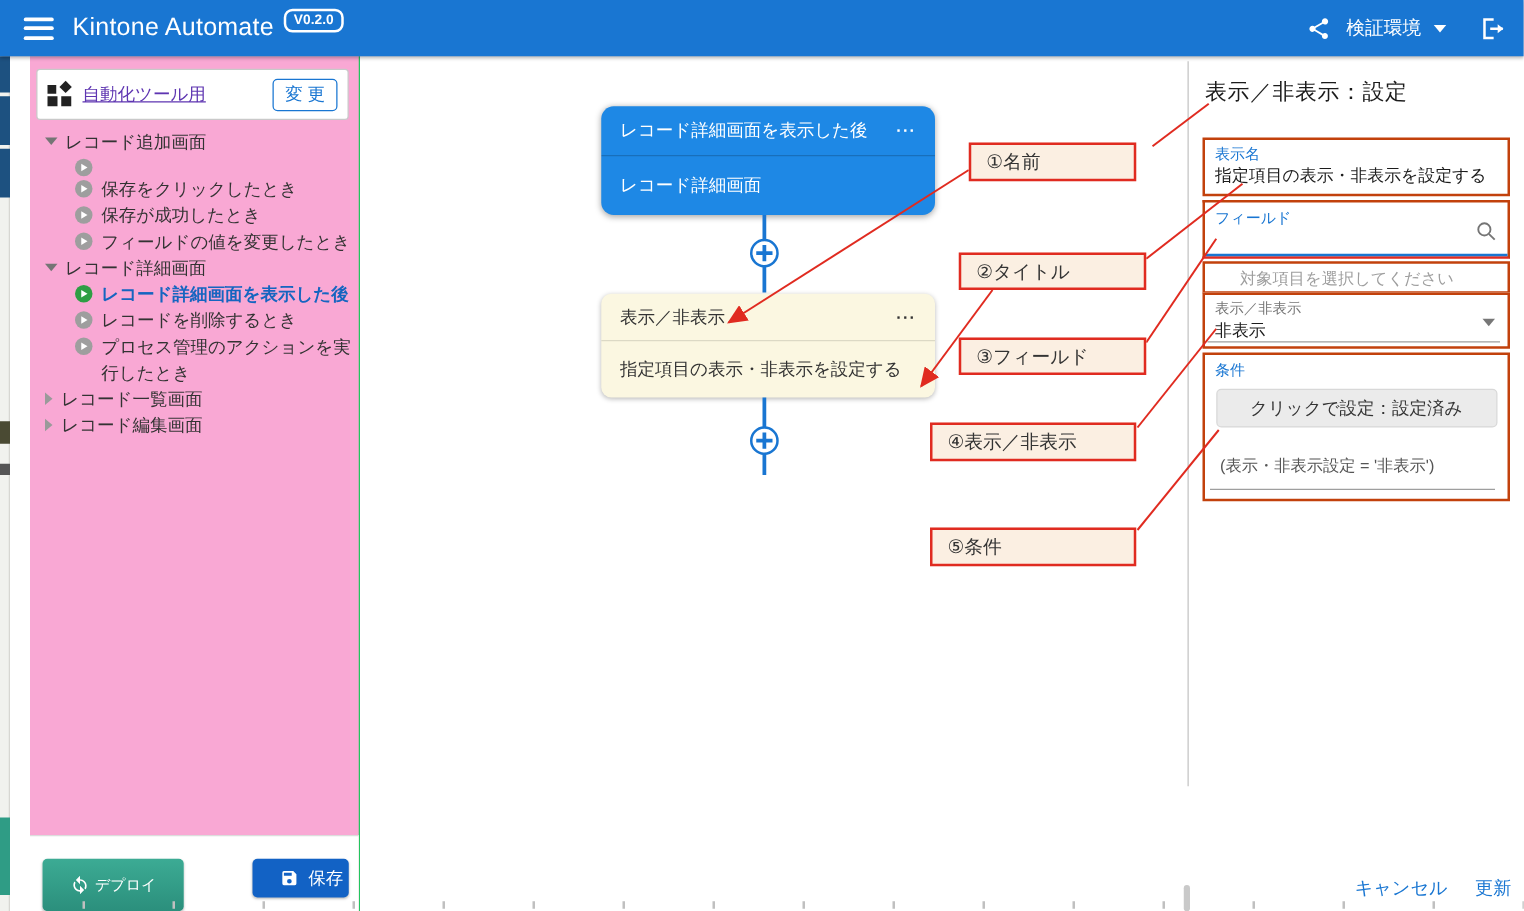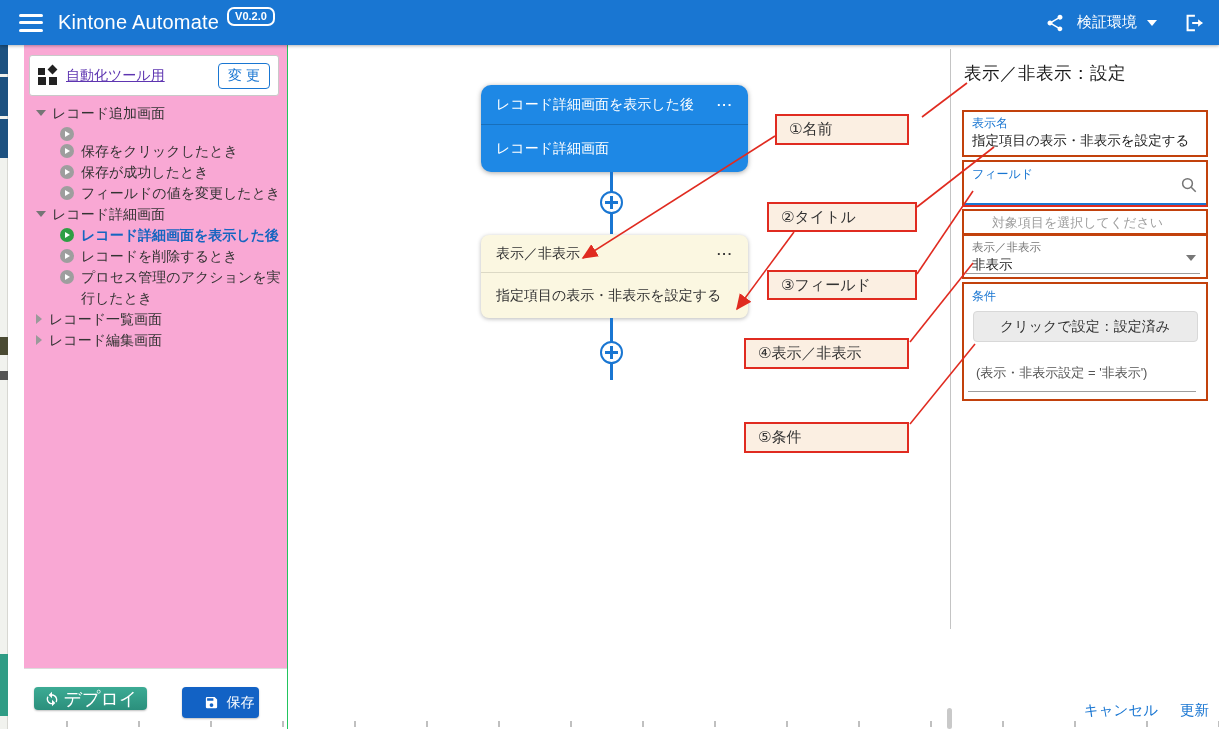--- a/index.html
+++ b/index.html
@@ -41,22 +41,22 @@
   .tri { width:0; height:0; margin:7px 6px 0 0; flex:0 0 auto; }
   .tri.down { border-left:5px solid transparent; border-right:5px solid transparent; border-top:6px solid #757575; }
   .tri.right { border-top:5px solid transparent; border-bottom:5px solid transparent; border-left:6px solid #9a9a9a; margin-top:5px; margin-right:7px; }
   .play { width:14px; height:14px; border-radius:50%; background:#9e9e9e; flex:0 0 14px; margin:3px 7px 0 0; position:relative; }
   .play::after { content:""; position:absolute; left:5px; top:3.5px; border-top:3.5px solid transparent; border-bottom:3.5px solid transparent; border-left:5px solid #fff; }
   .play.green { background:#2e9e44; }
   .trow .lbl { flex:1; }
   .trow.active .lbl { color:#1565c0; font-weight:bold; }
 
   .side-footer { position:absolute; left:0; bottom:0; width:263px; height:61px; border-top:1px solid #dcdcdc; background:#fff; }
-  .deploy-btn { position:absolute; left:10px; top:18px; width:113px; height:23px; border:none; border-radius:4px; background:linear-gradient(#3cab94,#2b8f7c); color:#fff; font-size:18px; display:flex; align-items:center; justify-content:center; gap:4px; cursor:pointer; box-shadow:0 1px 2px rgba(0,0,0,.25); }
-  .save-btn { position:absolute; left:158px; top:18px; width:77px; height:31px; border:none; border-radius:4px; background:#1262c5; color:#fff; font-size:14px; display:flex; align-items:center; justify-content:center; gap:8px; cursor:pointer; box-shadow:0 1px 2px rgba(0,0,0,.25);padding-left:17px; }
+  .deploy-btn { position:absolute; left:10px; top:18px; width:113px; height:42px; border:none; border-radius:4px; background:linear-gradient(#3cab94,#2b8f7c); color:#fff; font-size:12px; display:flex; align-items:center; justify-content:center; gap:4px; cursor:pointer; box-shadow:0 1px 2px rgba(0,0,0,.25); }
+  .save-btn { position:absolute; left:178px; top:18px; width:77px; height:31px; border:none; border-radius:4px; background:#1262c5; color:#fff; font-size:14px; display:flex; align-items:center; justify-content:center; gap:8px; cursor:pointer; box-shadow:0 1px 2px rgba(0,0,0,.25);padding-left:17px; }
 
   
   .canvas { position:absolute; left:272px; top:45px; width:678px; height:684px; background:#fff; }
   .node { position:absolute; left:209px; width:267px; border-radius:10px; box-shadow:0 1px 5px rgba(0,0,0,.35); overflow:hidden; }
   .node .nhead { display:flex; align-items:center; padding:0 15px; font-size:14px; }
   .node .nbody { display:flex; align-items:center; padding:0 15px; font-size:14px; }
   .node.blue { top:40px; background:#1e88e5; color:#fff; }
   .node.blue .nhead { height:40px; border-bottom:1px solid rgba(0,0,0,.18); }
   .node.blue .nbody { height:47px; }
   .node.yellow { top:190px; background:#fbf7e1; color:#333; border-radius:8px; box-shadow:0 1px 4px rgba(0,0,0,.28); }

